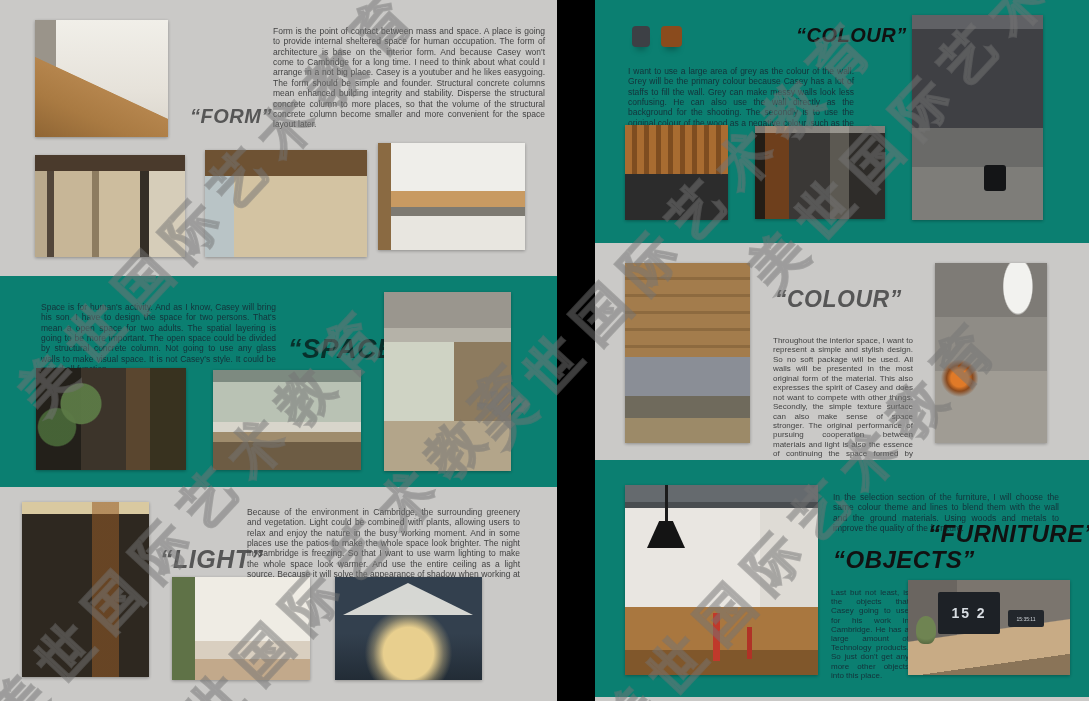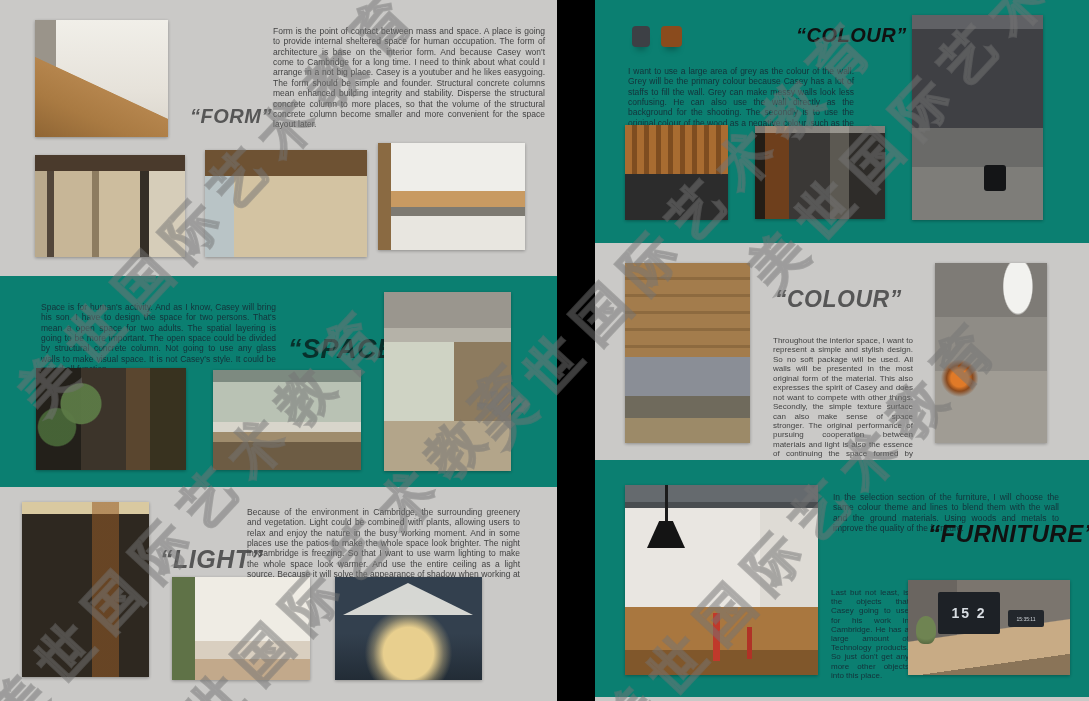--- a/index.html
+++ b/index.html
@@ -148,20 +148,21 @@
 
     <div class="band" style="top:460px;height:237px;"></div>
     <div class="ph ph-furniture-1" style="left:30px;top:485px;width:193px;height:190px;">
       <div class="lamp-rod"></div>
       <div class="lamp-shade"></div>
       <div class="red-leg-1"></div>
       <div class="red-leg-2"></div>
     </div>
     <div class="para on-teal" style="left:238px;top:492px;width:226px;">In the selection section of the furniture, I will choose the same colour theme and lines to blend them with the wall and the ground materials. Using woods and metals to improve the quality of the furniture.</div>
     <div class="hd hd-black" style="left:333px;top:520px;font-size:24px;">“FURNITURE”</div>
+    <div class="hd hd-black" style="left:238px;top:546px;font-size:24px;">“OBJECTS”</div>
     <div class="para on-teal" style="left:236px;top:588px;width:78px;font-size:8px;line-height:1.15;">Last but not least, is the objects that Casey going to use for his work in Cambridge. He has a large amount of Technology products. So just don't get any more other objects into this place.</div>
     <div class="ph ph-objects-1" style="left:313px;top:580px;width:162px;height:95px;">
       <div class="monitor-main">
         <span>15 2</span>
       </div>
       <div class="monitor-side">
         <span>15:35:11</span>
       </div>
       <div class="desk-plant"></div>
     </div>

